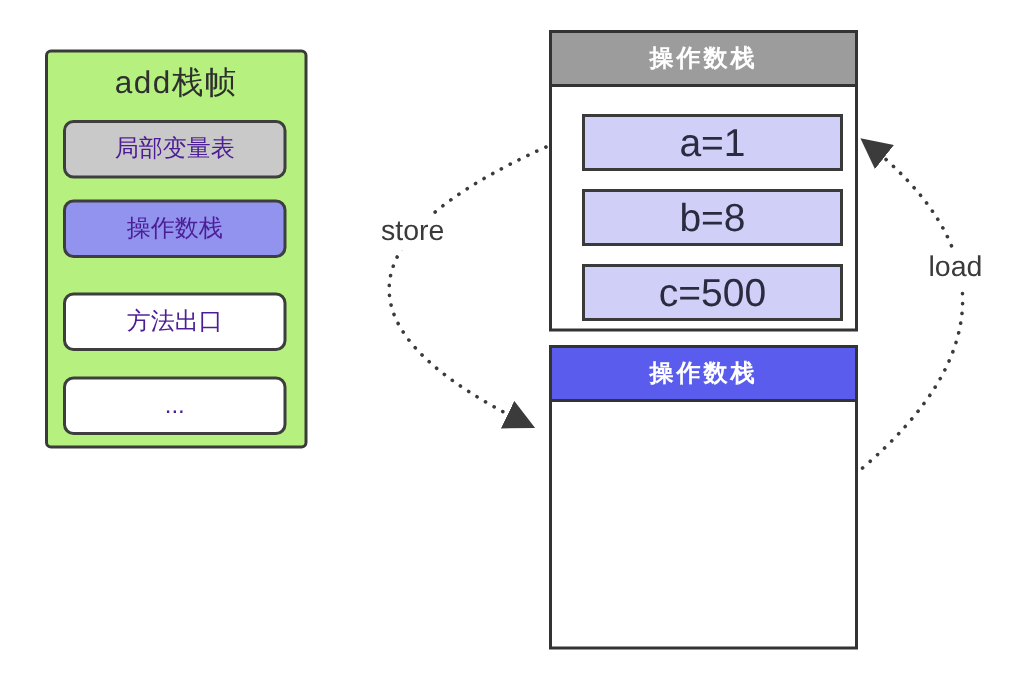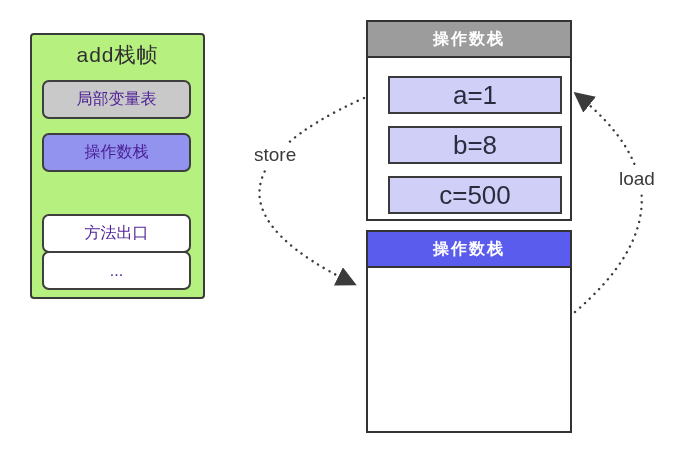--- a/index.html
+++ b/index.html
@@ -32,21 +32,21 @@
     position: absolute;
     left: 10px; width: 145px; height: 35px;
     border: 2px solid #3e3e3e;
     border-radius: 7px;
     display: flex; align-items: center; justify-content: center;
     font-size: 16px;
     color: #4c1d95;
   }
   .fi-1 { top: 45px;  background: #c9c9c9; }
   .fi-2 { top: 98px;  background: #9193ef; }
-  .fi-3 { top: 160px; background: #ffffff; margin-top: 19px; }
+  .fi-3 { top: 160px; background: #ffffff; }
   .fi-4 { top: 216px; background: #ffffff; }
 
   
   .stack-box {
     position: absolute;
     left: 366px; width: 202px;
     background: #ffffff;
     border: 2px solid #333333;
   }
   .stack-box-top { top: 20px; height: 197px; }

